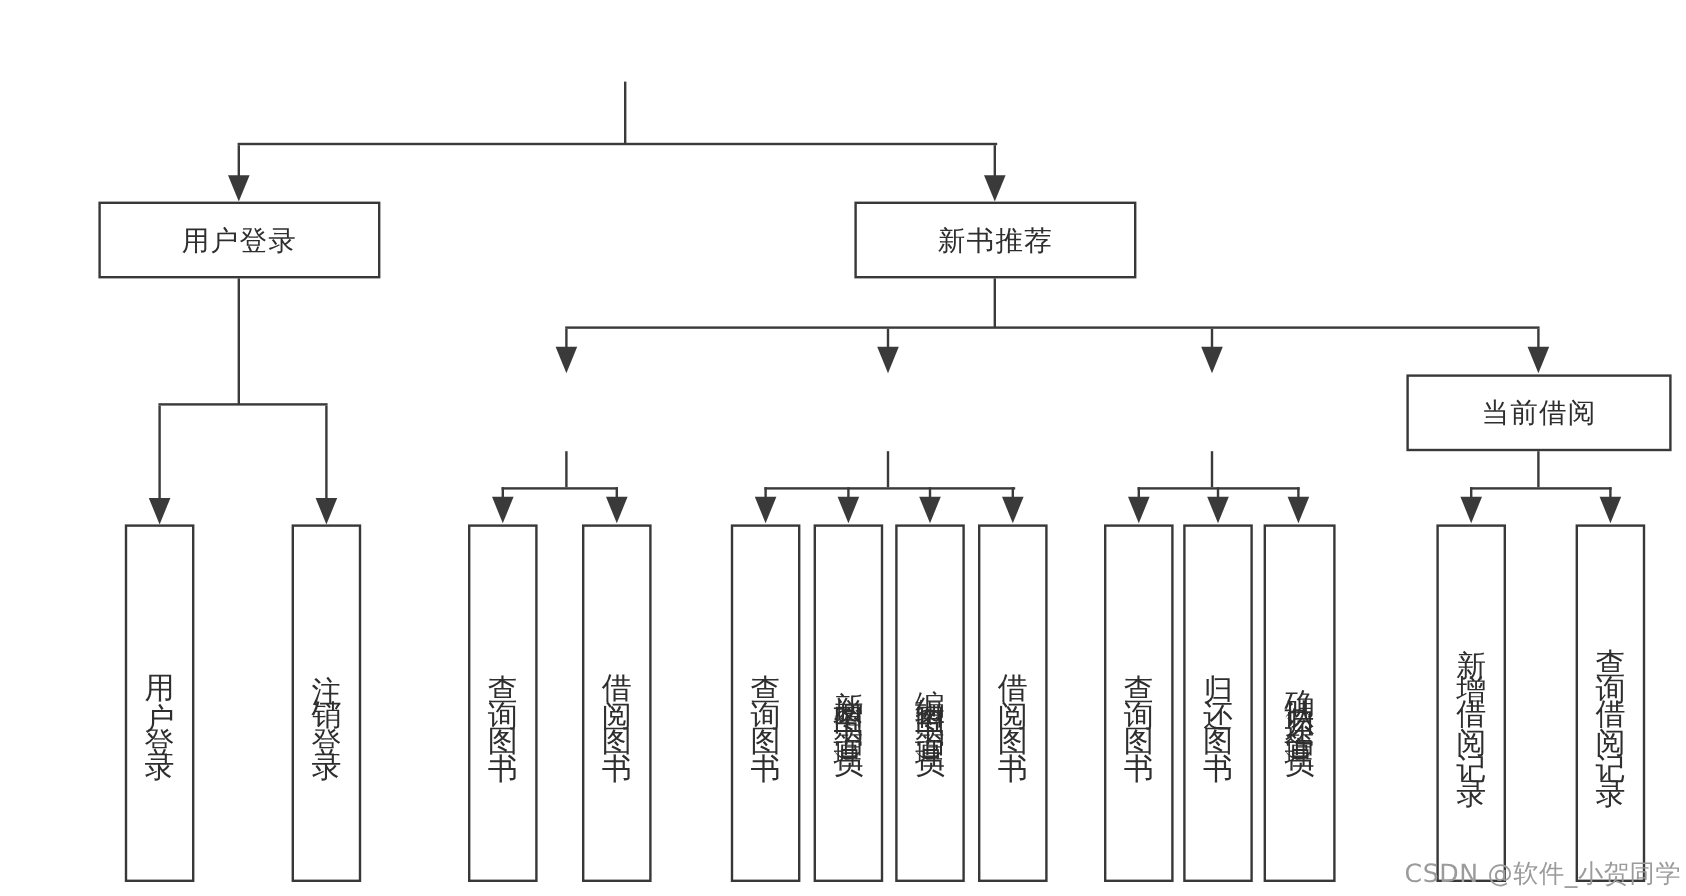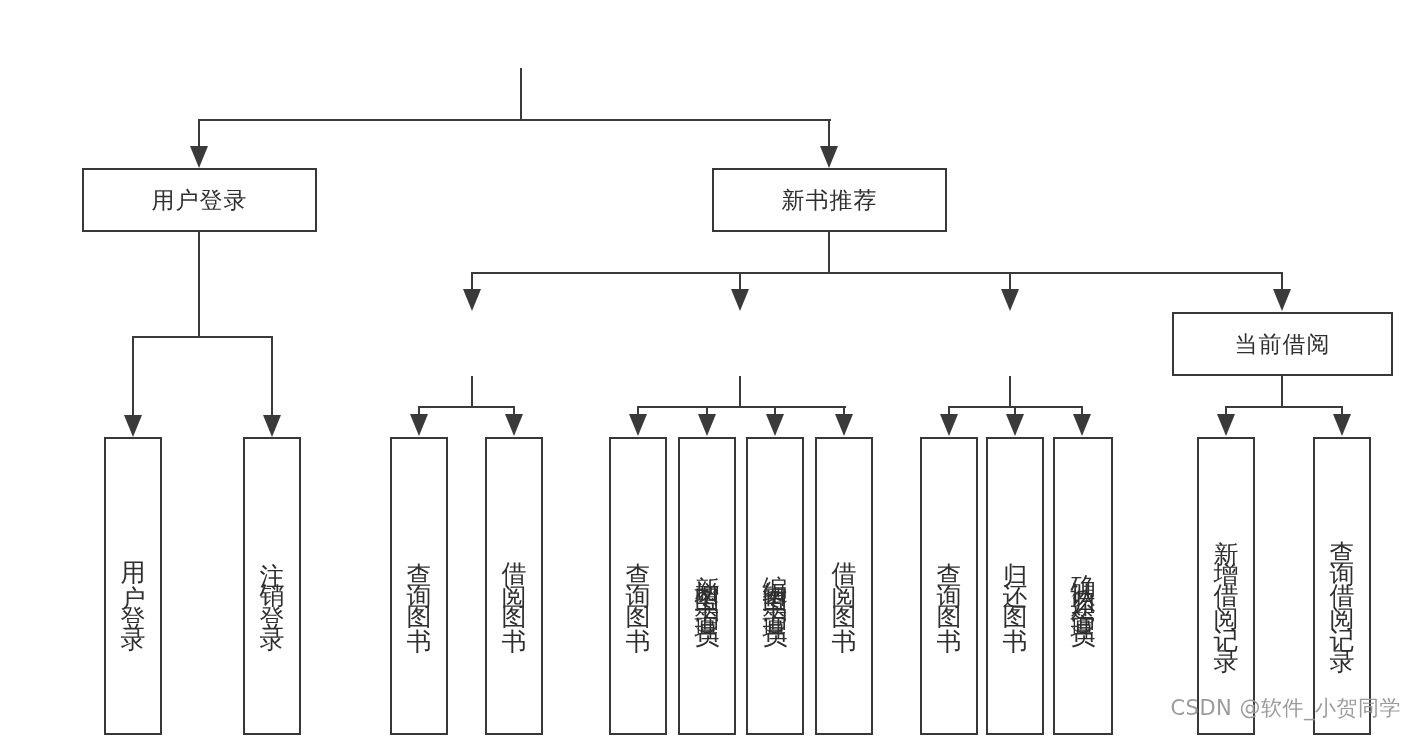--- a/index.html
+++ b/index.html
@@ -22,21 +22,21 @@
     writing-mode:vertical-rl;text-orientation:mixed;letter-spacing:22px;line-height:1;
   }
   .vbox.narrow span{letter-spacing:7px;}
   .line{position:absolute;background:#3a3a3a;}
   .arrow{
     position:absolute;width:0;height:0;
     border-left:9px solid transparent;border-right:9px solid transparent;
     border-top:22px solid #3a3a3a;
   }
   .watermark{
-    position:absolute;top:694px;right:4px;font-size:21px;color:#9b9b9b;
+    position:absolute;top:714px;right:4px;font-size:21px;color:#9b9b9b;
     letter-spacing:0.5px;white-space:nowrap;
   }
 </style>
 </head>
 <body>
 
 <div id="canvas">
 
 
   <div class="line" style="left:520px;top:68px;width:2px;height:52px;"></div>

